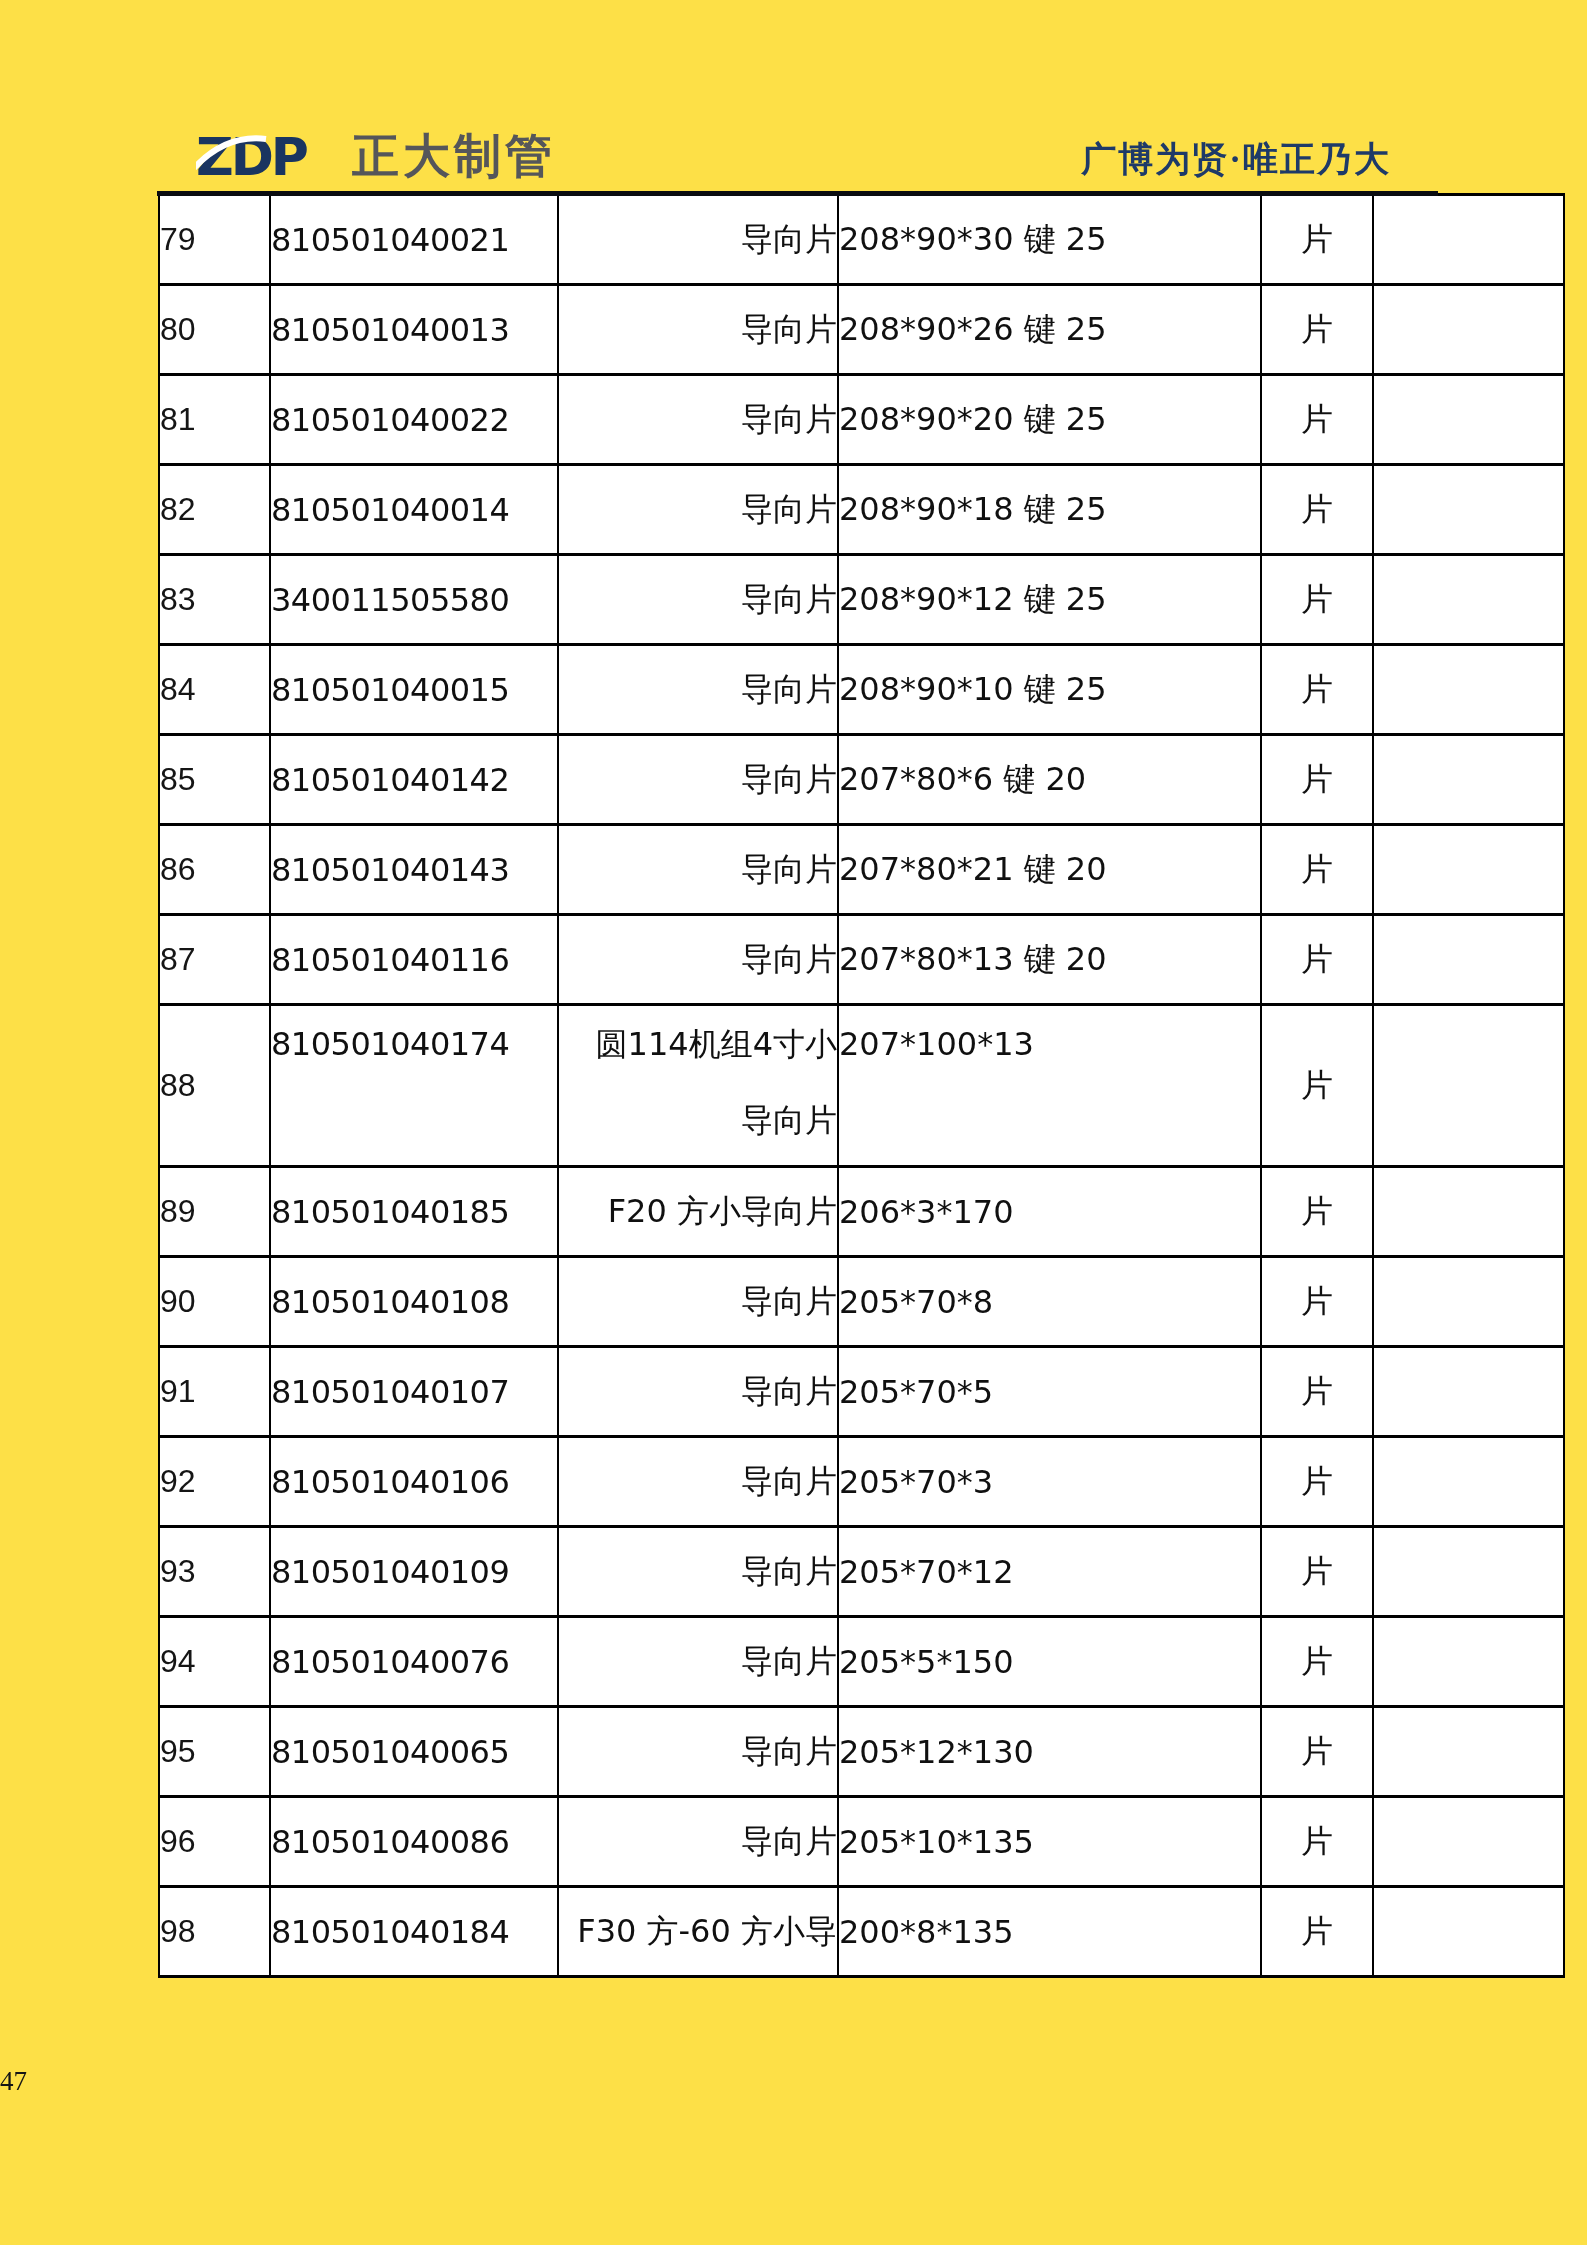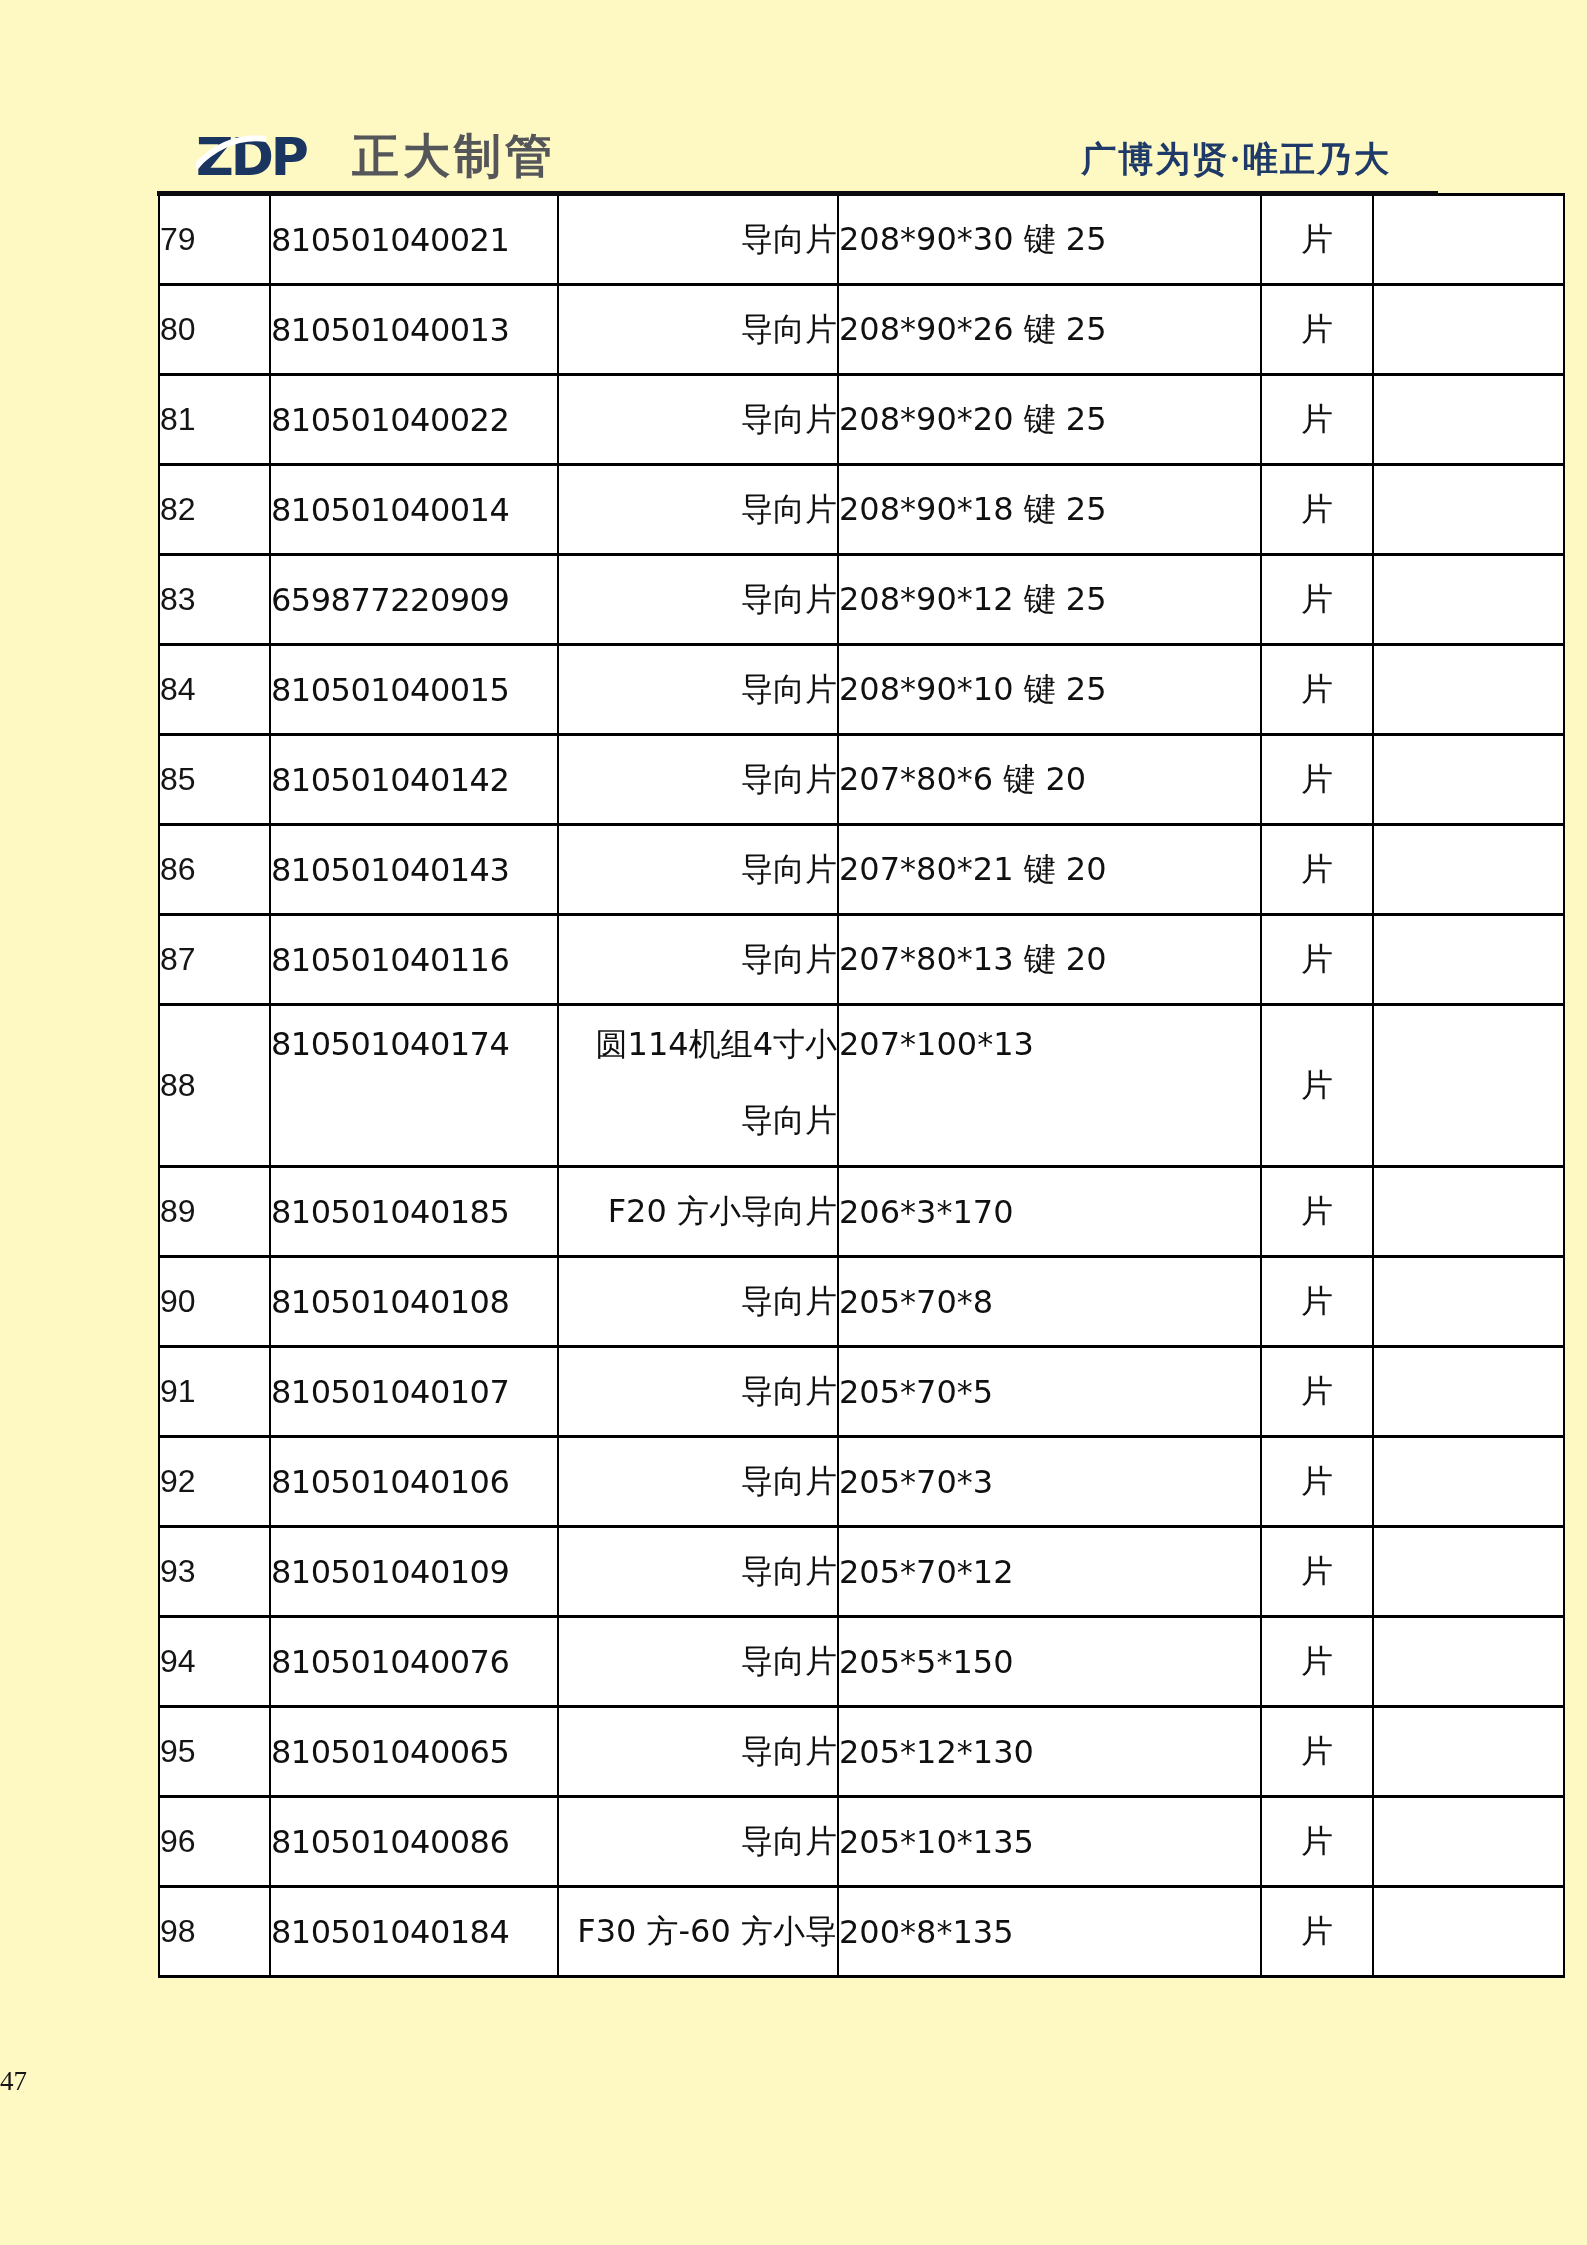--- a/index.html
+++ b/index.html
@@ -1,20 +1,20 @@
 <!DOCTYPE html>
 <html><head>
 <meta charset="utf-8">
 <style>
   html, body { margin: 0; padding: 0; background: #ffffff; }
   .page {
     position: relative;
     width: 1587px;
     height: 2245px;
-    background: #fef9c3;
+    background: #fde047;
     font-family: "DejaVu Sans", sans-serif;
     color: #101010;
     overflow: hidden;
   }
 
   
   .logo-row {
     position: absolute;
     left: 196px;
     top: 128px;
@@ -166,21 +166,21 @@
       <td class="code">810501040014</td>
       <td class="name">
             <div class="name-line">导向片</div>
           </td>
       <td class="spec">208*90*18 键 25</td>
       <td class="unit">片</td>
       <td class="remark"></td>
     </tr>
         <tr>
       <td class="no">83</td>
-      <td class="code">659877220909</td>
+      <td class="code">340011505580</td>
       <td class="name">
             <div class="name-line">导向片</div>
           </td>
       <td class="spec">208*90*12 键 25</td>
       <td class="unit">片</td>
       <td class="remark"></td>
     </tr>
         <tr>
       <td class="no">84</td>
       <td class="code">810501040015</td>

